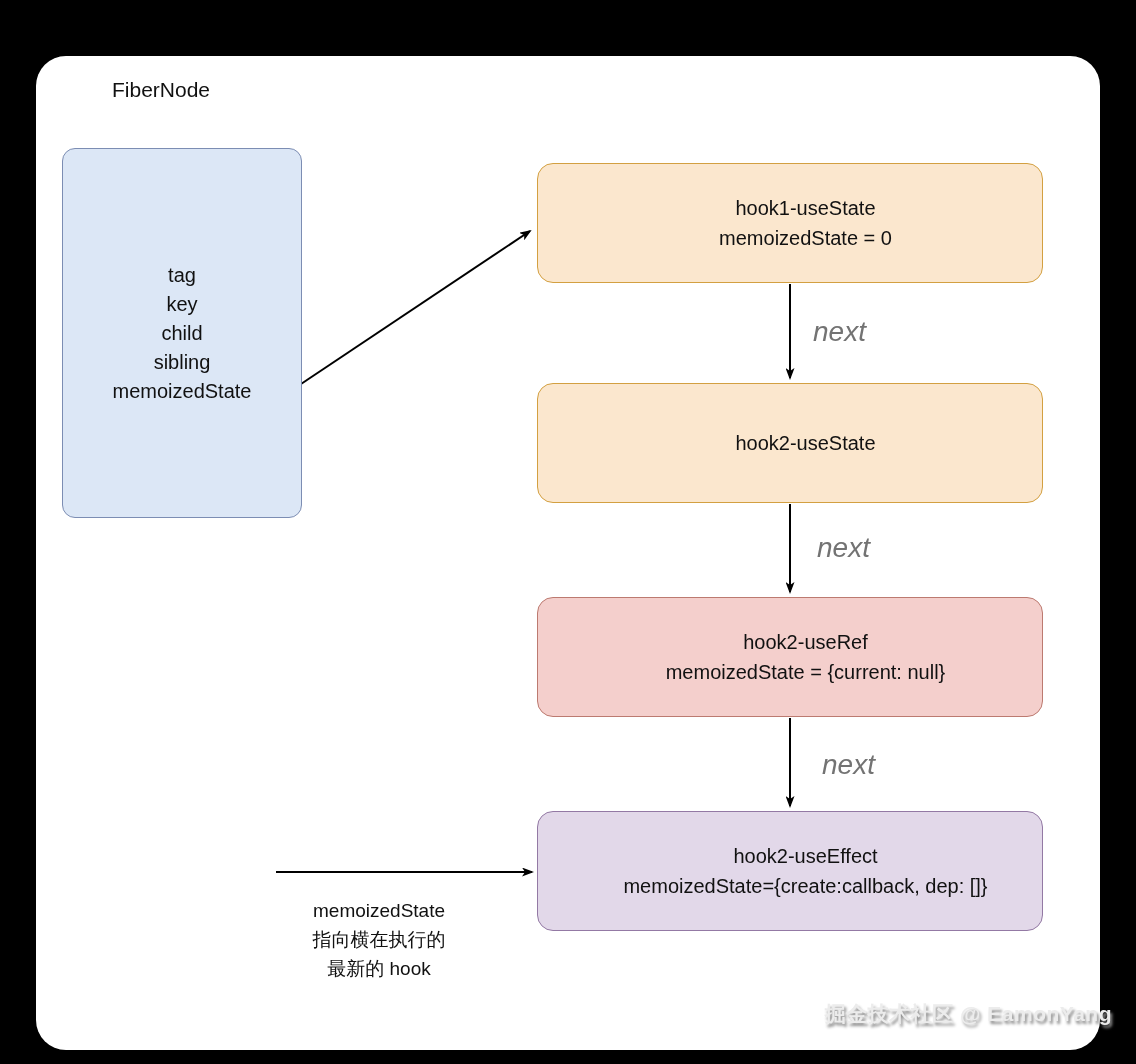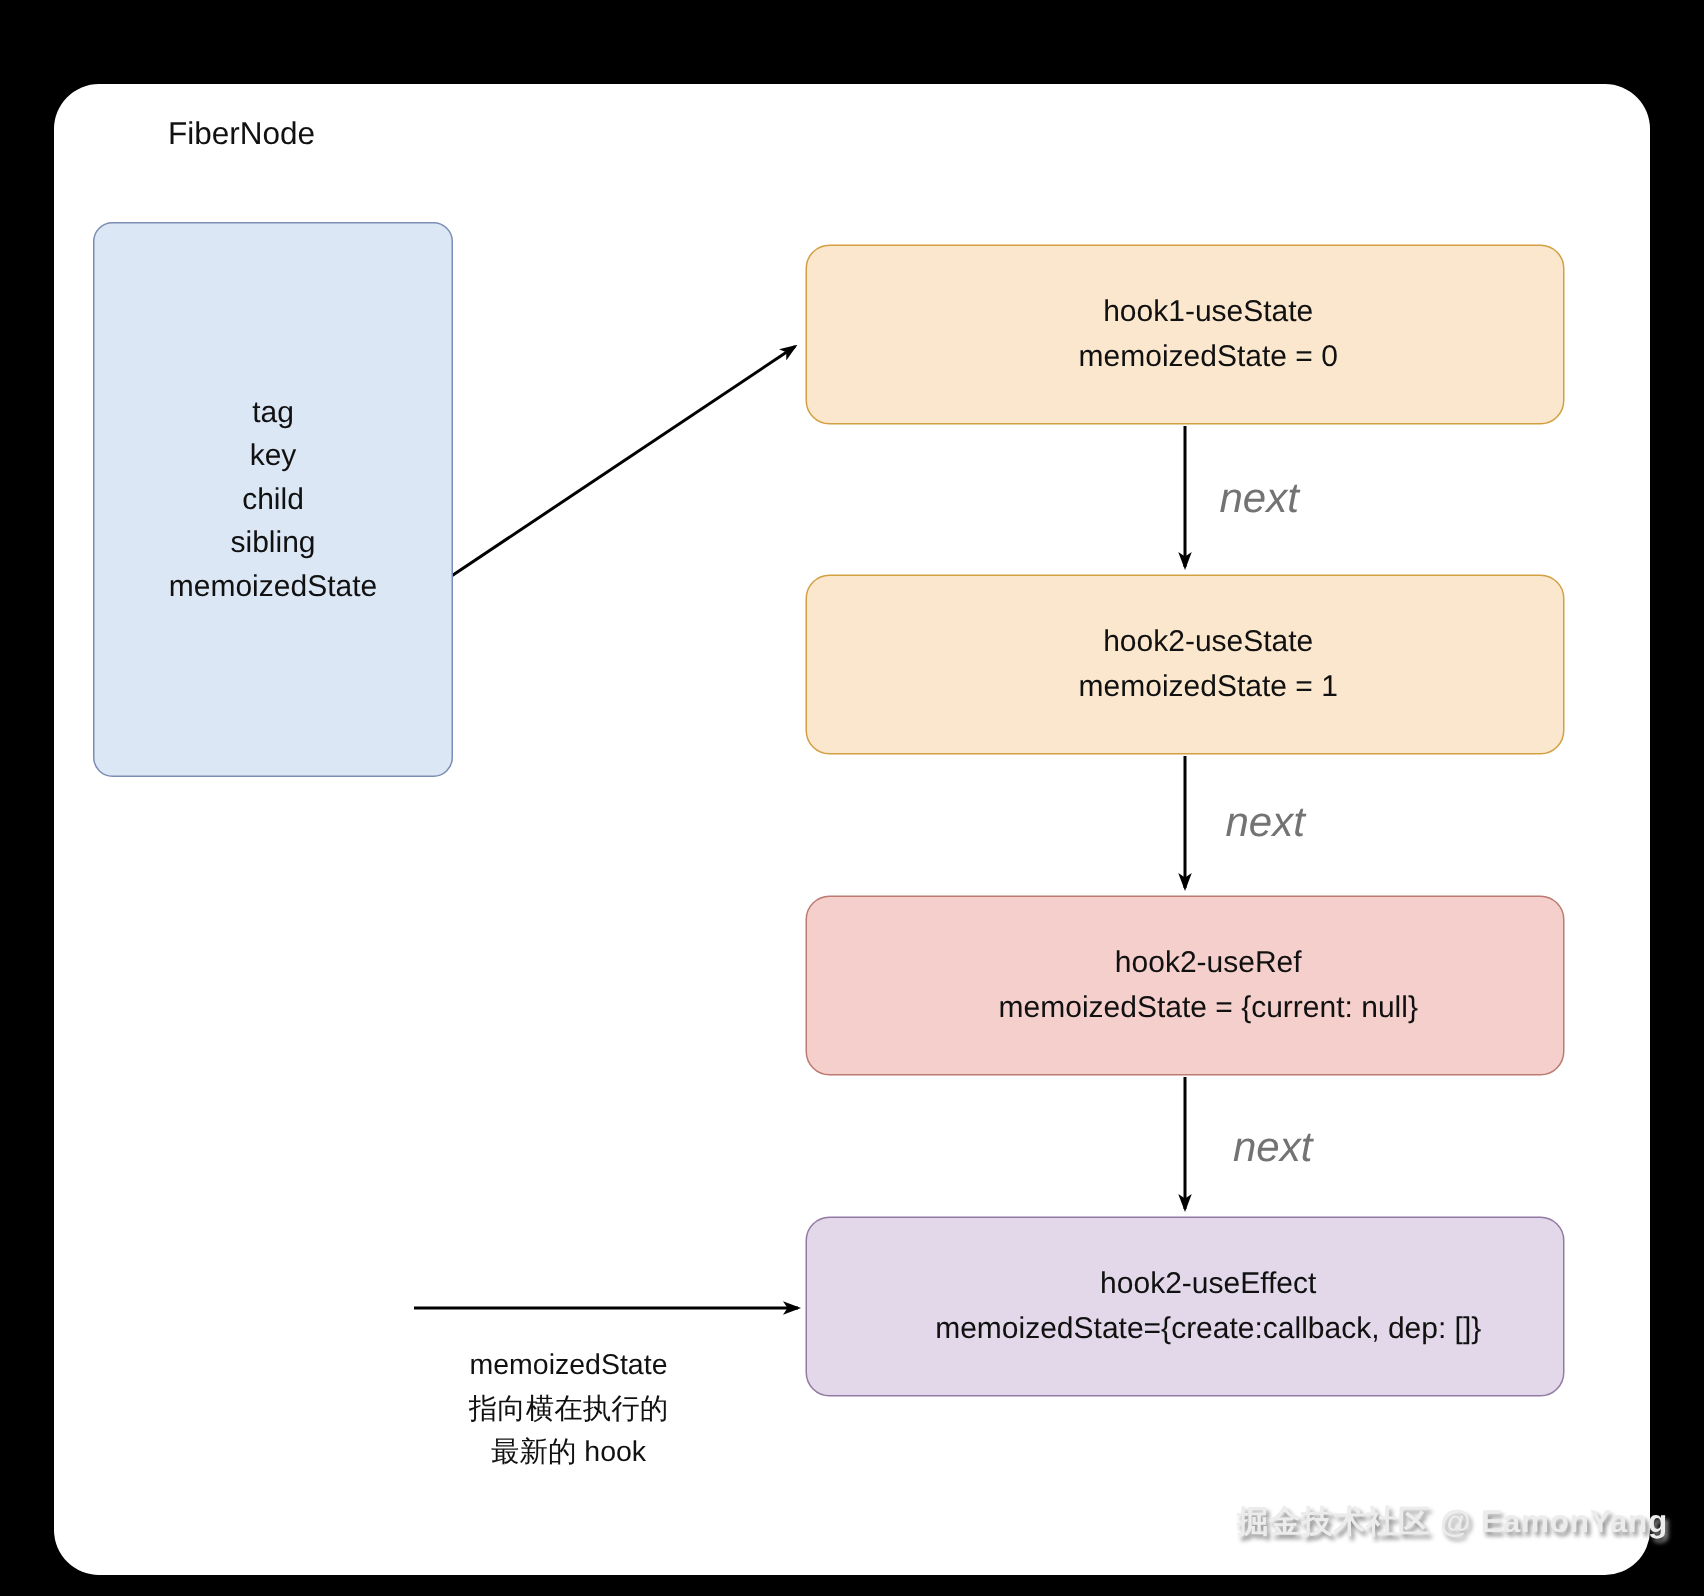--- a/index.html
+++ b/index.html
@@ -141,21 +141,20 @@
     </div>
   </div>
 
   <div class="hook-box hook-1">
     <span>hook1-useState</span>
     <span>memoizedState = 0</span>
   </div>
 
   <div class="hook-box hook-2">
     <span>hook2-useState</span>
-    <span>memoizedState = 1</span>
   </div>
 
   <div class="hook-box hook-3">
     <span>hook2-useRef</span>
     <span>memoizedState = {current: null}</span>
   </div>
 
   <div class="hook-box hook-4">
     <span>hook2-useEffect</span>
     <span>memoizedState={create:callback, dep: []}</span>

